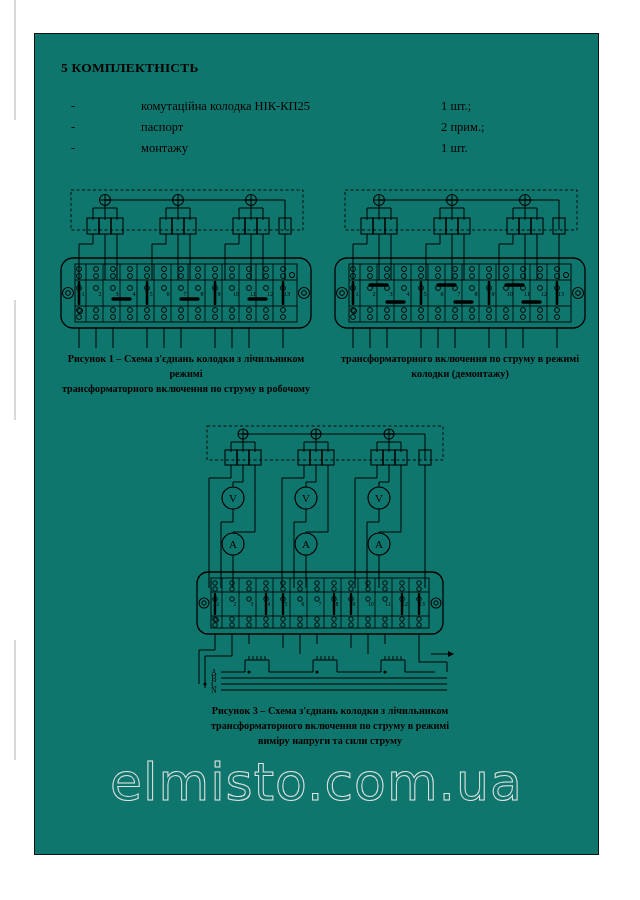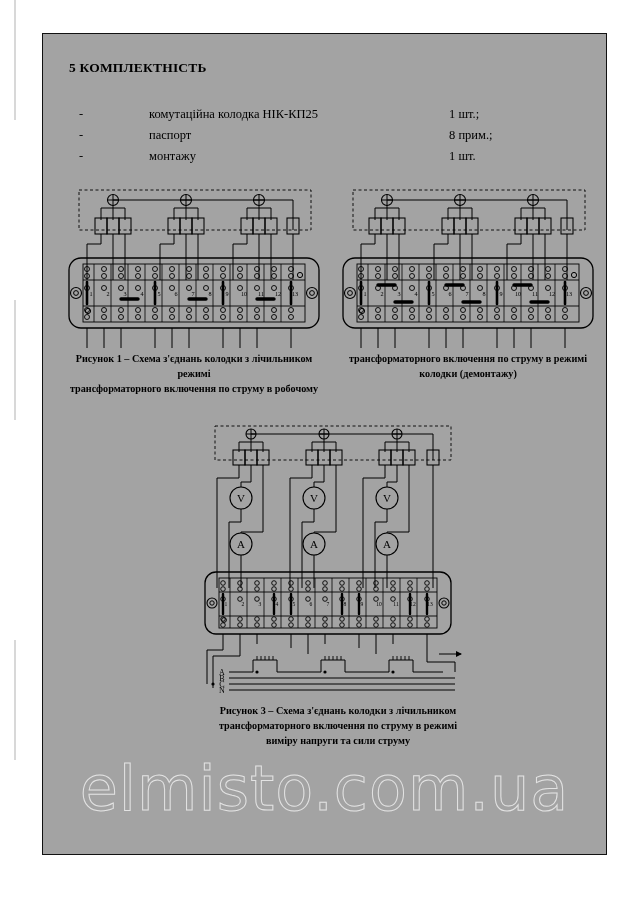--- a/index.html
+++ b/index.html
@@ -10,27 +10,27 @@
   body {
     width: 640px;
     height: 900px;
     position: relative;
     font-family: "Liberation Serif", "DejaVu Serif", serif;
     color: #000000;
     overflow: hidden;
   }
   .page {
     position: absolute;
-    left: 42px;
+    left: 34px;
     top: 33px;
     width: 565px;
     height: 822px;
     border: 1.5px solid #111;
     box-sizing: border-box;
-    background: #a3a3a3;
+    background: #0f766e;
   }
   .content {
     position: absolute;
     left: 0; top: 0; right: 0; bottom: 0;
   }
 
   
   .heading {
     position: absolute;
     left: 26px;
@@ -55,21 +55,20 @@
     width: 26px;
     flex: 0 0 26px;
     text-align: left;
   }
   .part-name {
     flex: 0 0 300px;
     margin-left: 44px;
   }
   .part-qty {
     flex: 1 1 auto;
-    margin-top: 8px;
   }
 
   
   .figure {
     position: absolute;
   }
   .fig1 { left: 18px;  top: 150px; width: 266px; }
   .fig2 { left: 292px; top: 150px; width: 266px; }
   .fig3 { left: 150px; top: 388px; width: 290px; }
 
@@ -85,21 +84,21 @@
   .fig3 .caption { padding: 0 2px; }
 
   
   .watermark {
     position: absolute;
     left: 0;
     top: 718px;
     width: 100%;
     text-align: center;
     font-family: "DejaVu Sans", sans-serif;
-    font-size: 62px;
+    font-size: 52px;
     letter-spacing: 1px;
     color: transparent;
     -webkit-text-stroke: 1px #e3e3e3;
     white-space: nowrap;
     pointer-events: none;
     user-select: none;
   }
 
   
   .scan-mark {
@@ -121,21 +120,21 @@
 
     <div class="parts">
       <div class="part-row">
         <span class="part-dash">-</span>
         <span class="part-name">комутаційна колодка НІК-КП25</span>
         <span class="part-qty">1 шт.;</span>
       </div>
       <div class="part-row">
         <span class="part-dash">-</span>
         <span class="part-name">паспорт</span>
-        <span class="part-qty">8 прим.;</span>
+        <span class="part-qty">2 прим.;</span>
       </div>
       <div class="part-row">
         <span class="part-dash">-</span>
         <span class="part-name">монтажу</span>
         <span class="part-qty">1 шт.</span>
       </div>
     </div>
 
     <div class="figure fig1">
       <svg class="fig-art" viewBox="0 0 266 168">

